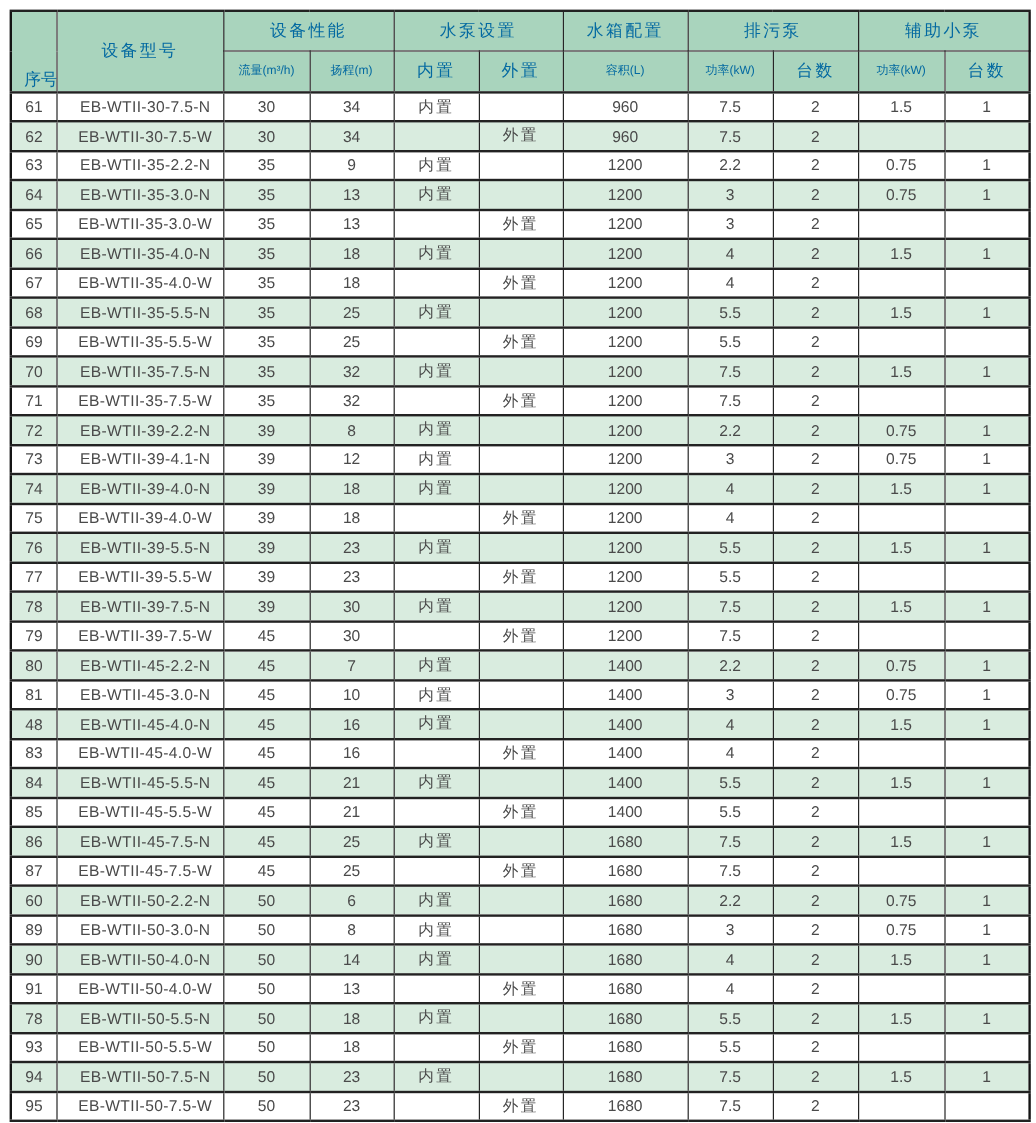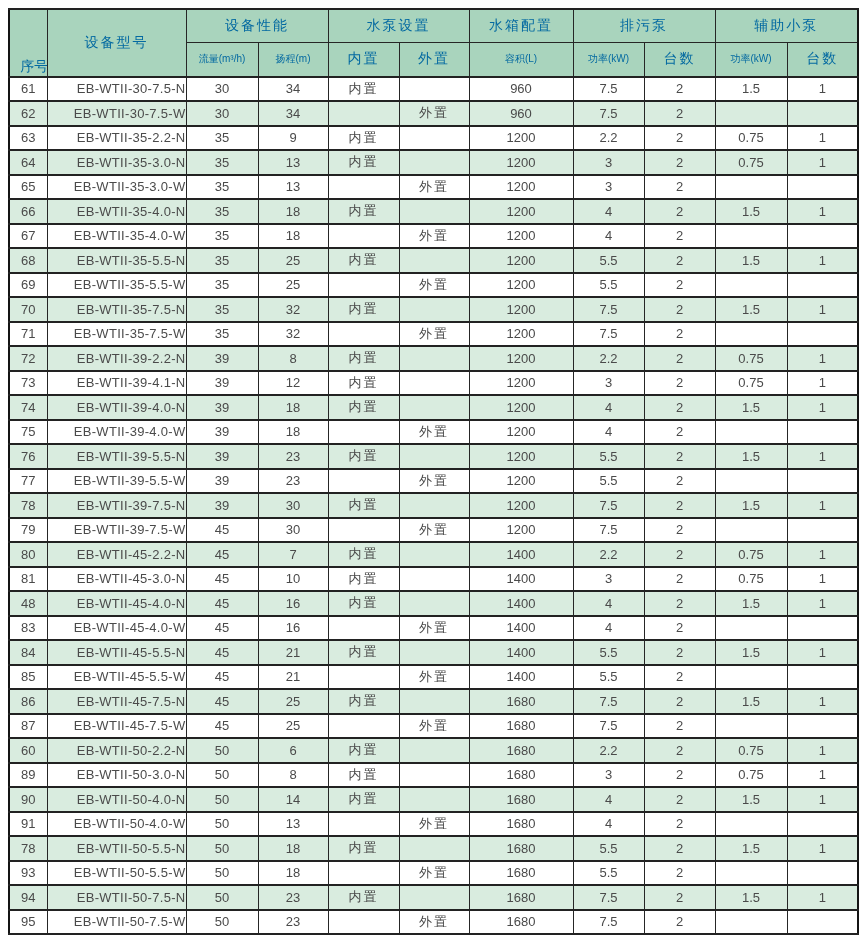--- a/index.html
+++ b/index.html
@@ -57,21 +57,21 @@
   }
   
   tbody td {
     height: 22.5px;
     font-size: 13px;
     color: #4a4a4a;
     background: #ffffff;
   }
   tbody tr.alt td { background: #d9ecdf; }
   tbody td.c-model {
-    text-align: right;
+    text-align: center;
     padding-left: 9px;
     letter-spacing: 0.3px;
   }
   tbody td.c-internal, tbody td.c-external { letter-spacing: 2px; }
 </style>
 </head>
 <body>
 
 <div class="page">
   <table class="spec">

